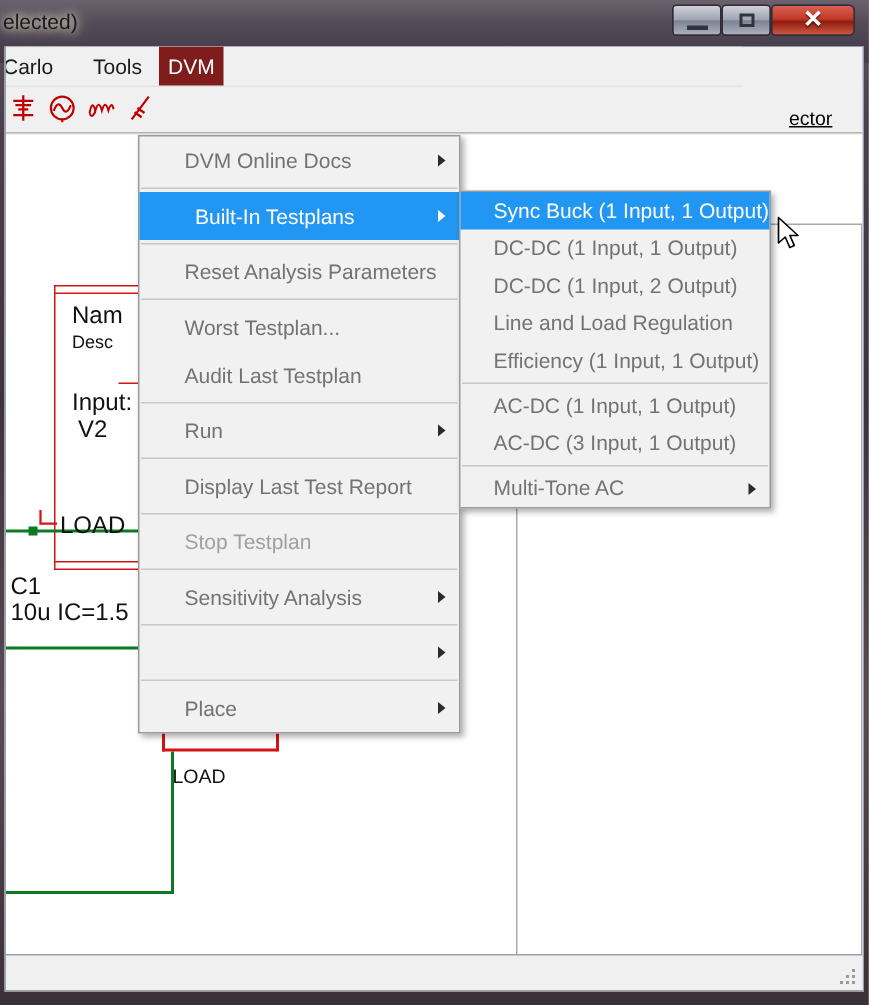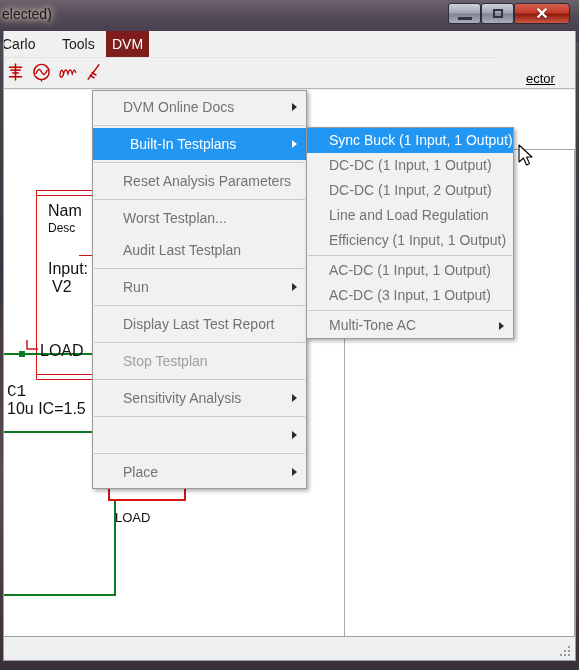--- a/index.html
+++ b/index.html
@@ -203,21 +203,21 @@
       <div class="lbl" style="left:44px;top:170px;">Input:</div>
       <div class="lbl" style="left:48px;top:188px;">V2</div>
 
       <div class="wire-g" style="left:0px;top:263px;width:130px;height:2px;"></div>
       <div class="node-sq" style="left:15px;top:261px;"></div>
       <svg style="position:absolute;left:22px;top:248px;" width="14" height="14">
         <path d="M1 2 L1 11 L12 11" stroke="#d31414" stroke-width="1.5" fill="none"></path>
       </svg>
       <div class="lbl" style="left:36px;top:252px;">LOAD</div>
 
-      <div class="lbl" style="left:3px;top:293px;font-family:Liberation Mono, monospace;">C1</div>
+      <div class="lbl" style="left:3px;top:293px;">C1</div>
       <div class="lbl" style="left:3px;top:310px;">10u IC=1.5</div>
 
       <div class="lbl-v" style="left:91px;top:342px;font-size:12px;letter-spacing:.4px;">SENSE</div>
       <div class="wire-r" style="left:104px;top:298px;width:2px;height:52px;"></div>
       <div class="wire-r" style="left:104px;top:298px;width:25px;height:2px;"></div>
 
       <div class="wire-g" style="left:0px;top:341px;width:105px;height:2px;"></div>
 
       <div class="wire-r" style="left:104px;top:341px;width:2px;height:70px;"></div>
       <div class="wire-r" style="left:104px;top:409px;width:77px;height:2px;"></div>

